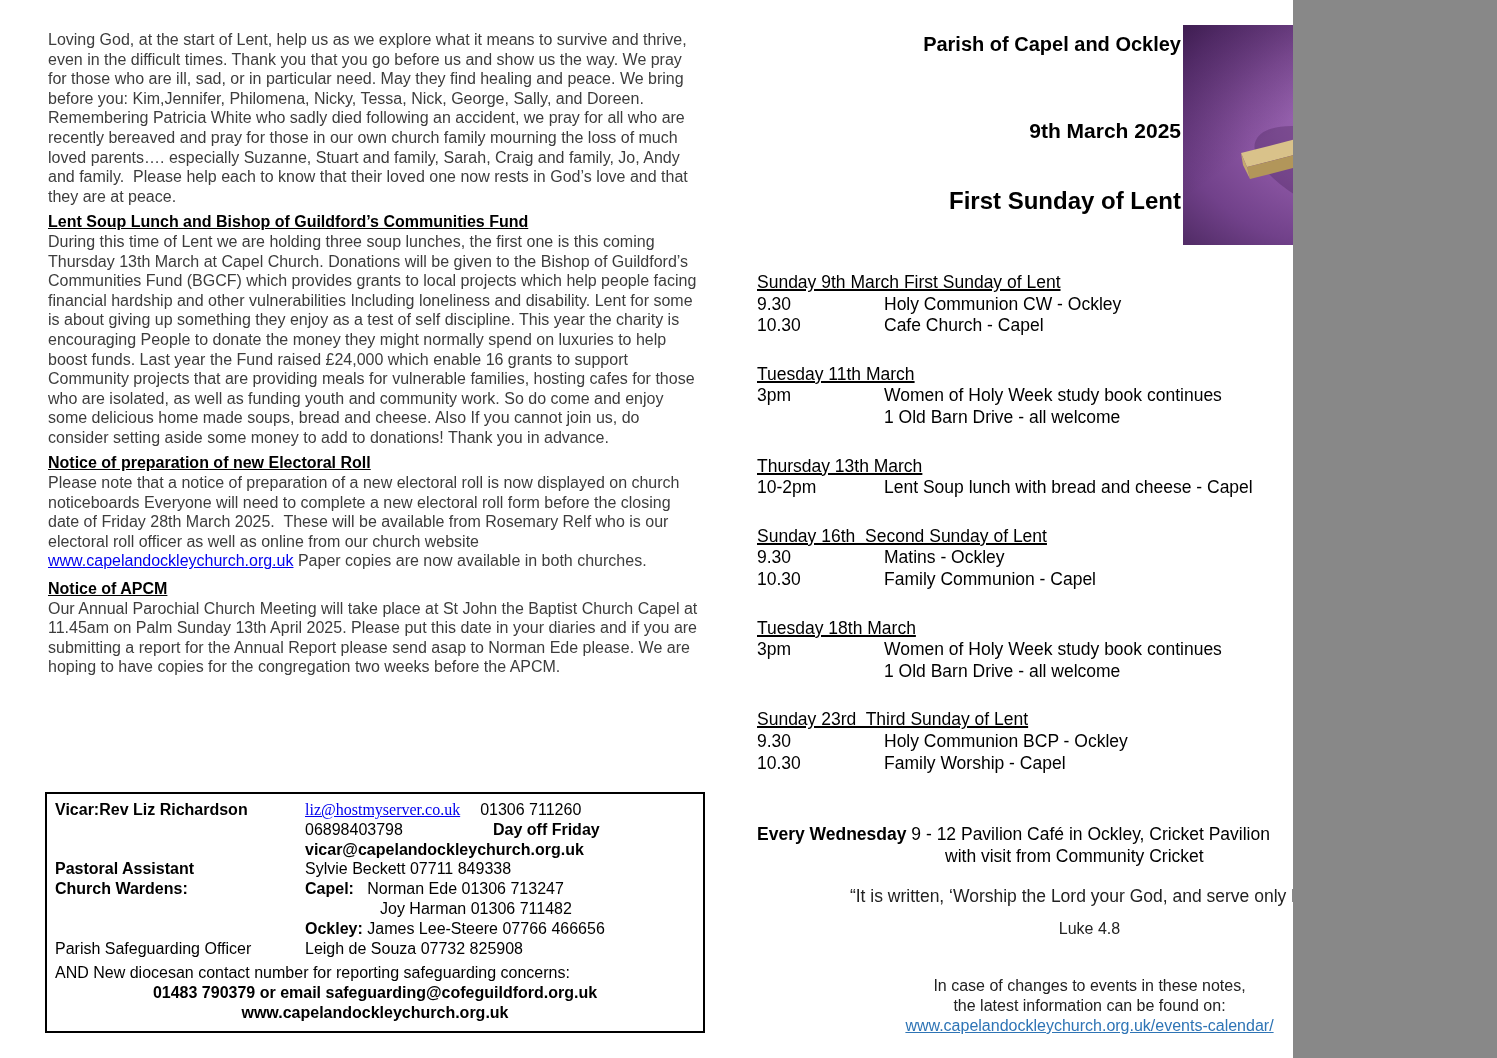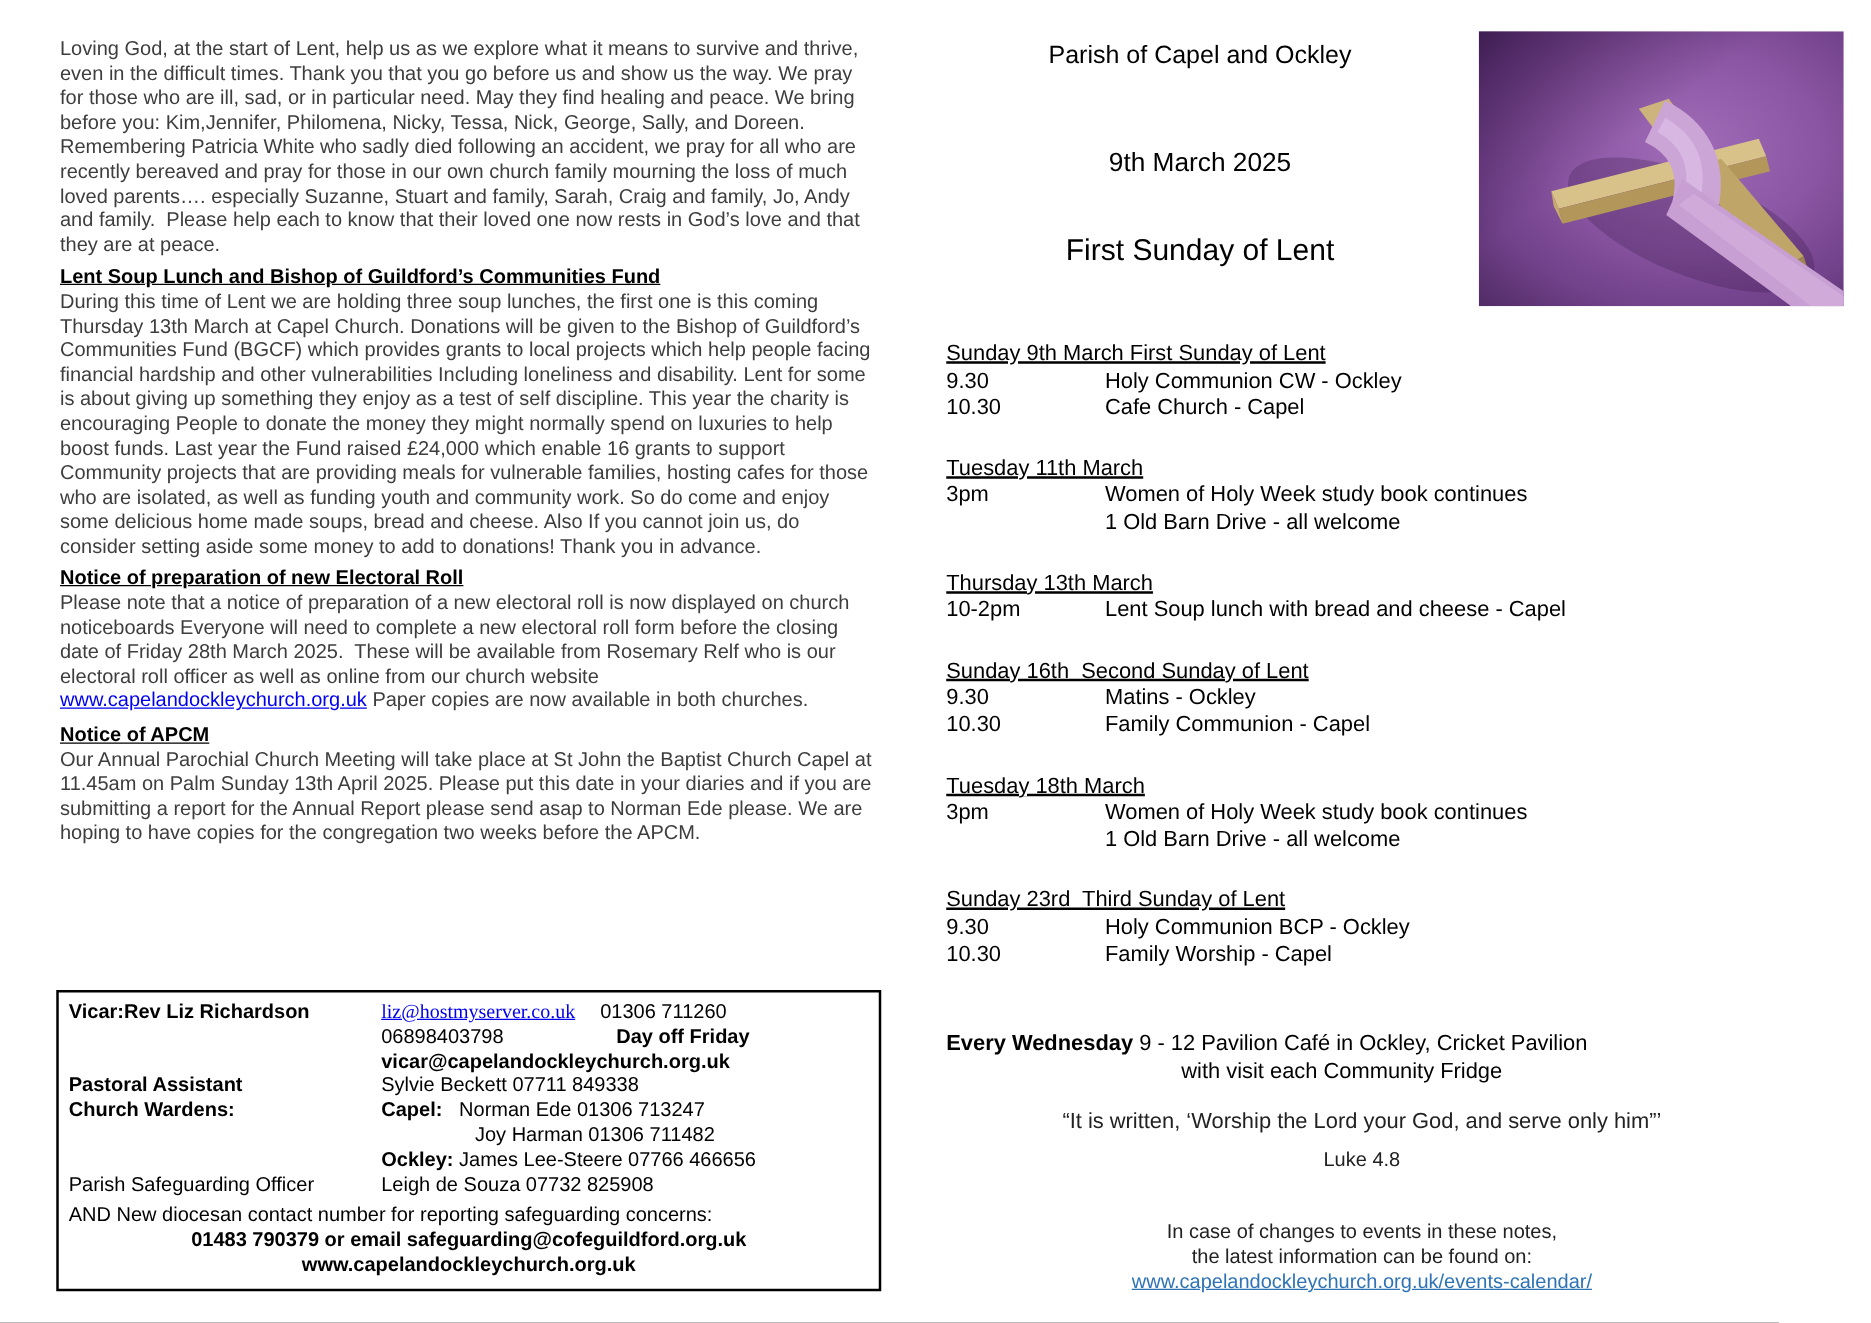--- a/index.html
+++ b/index.html
@@ -1,17 +1,17 @@
 <!DOCTYPE html>
 <html><head>
 <meta charset="utf-8">
 <style>
   html,body{margin:0;padding:0;background:#888;}
   .page{
-    position:relative;width:1497px;height:1058px;background:#ffffff;
+    position:relative;width:1293px;height:1058px;background:#ffffff;
     font-family:"Liberation Sans",sans-serif;color:#000;overflow:hidden;
   }
   
   .left-col{position:absolute;left:48px;top:30px;width:656px;font-size:16px;line-height:19.6px;color:#3d3d3d;}
   .left-col p{margin:0;white-space:pre-wrap;}
   .sec-head{font-weight:bold;text-decoration:underline;color:#000;margin-top:6px;white-space:pre-wrap;}
   .sec-head.apcm{margin-top:8px;}
   a.doc-link{color:#0000ee;text-decoration:underline;cursor:pointer;}
   a.serif-link{font-family:"Liberation Serif",serif;color:#0000ee;text-decoration:underline;cursor:pointer;}
   a.steel-link{color:#2e74b5;text-decoration:underline;cursor:pointer;}
@@ -25,21 +25,21 @@
   .clabel{width:250px;flex:none;}
   .bold{font-weight:bold;}
   .cval{flex:1;}
   .vspan1{display:inline-block;width:188px;}
   .phone-gap{display:inline-block;width:20px;}
   .indent75{padding-left:75px;}
   .cb-center{text-align:center;font-weight:bold;}
   .cb-diocesan{margin-top:5px;}
 
   
-  .right-head{position:absolute;left:757px;top:32px;width:406px;text-align:center;font-weight:normal;color:#000;}
+  .right-head{position:absolute;left:775px;top:32px;width:406px;text-align:right;font-weight:bold;color:#000;}
   .rh-title{font-size:20px;line-height:24px;}
   .rh-date{font-size:21px;line-height:26px;margin-top:62px;}
   .rh-sub{font-size:24px;line-height:30px;margin-top:42px;}
 
   
   .photo{position:absolute;left:1183px;top:25px;width:292px;height:220px;}
   .photo svg{display:block;}
 
   
   .schedule{position:absolute;left:757px;top:272px;width:625px;font-size:17.5px;line-height:21.6px;color:#000;}
@@ -222,21 +222,21 @@
       </div>
       <div class="srow">
         <div class="stime">10.30</div>
         <div class="sdesc">Family Worship - Capel</div>
       </div>
     </div>
   </div>
 
   <div class="weekly">
     <div class="weekly-line1"><span class="bold">Every Wednesday</span><span> 9 - 12 Pavilion Café in Ockley, Cricket Pavilion</span></div>
-    <div class="weekly-line2">with visit each Community Fridge</div>
+    <div class="weekly-line2">with visit from Community Cricket</div>
   </div>
 
   <div class="quote">
     <div class="quote-text">“It is written, ‘Worship the Lord your God, and serve only him”’</div>
     <div class="quote-ref">Luke 4.8</div>
   </div>
 
   <div class="rfooter">
     <div>In case of changes to events in these notes,</div>
     <div>the latest information can be found on:</div>

